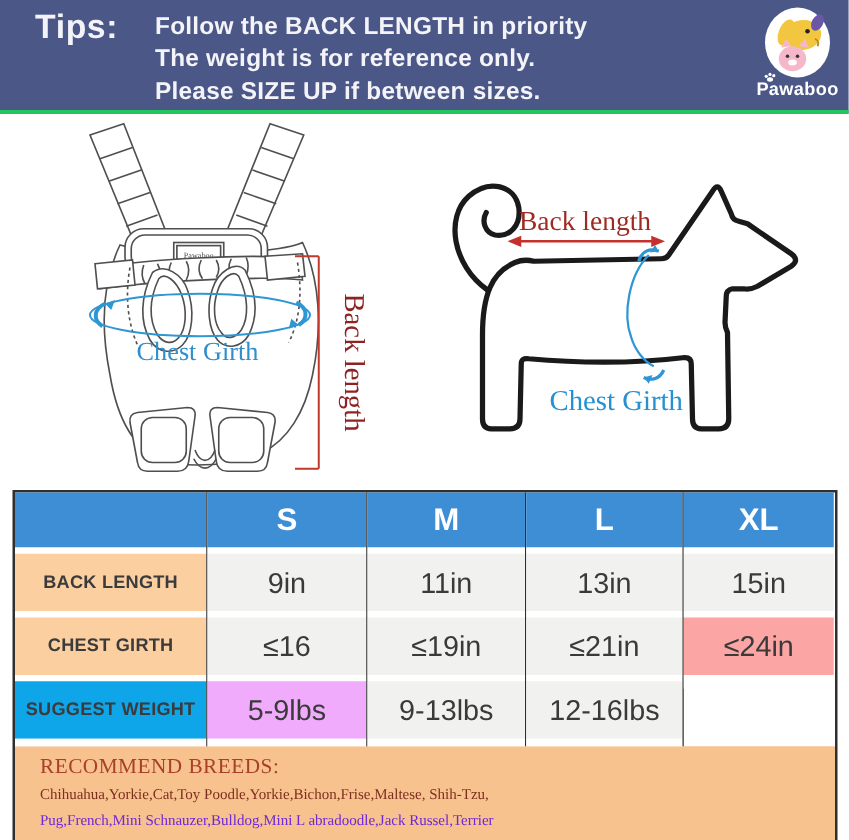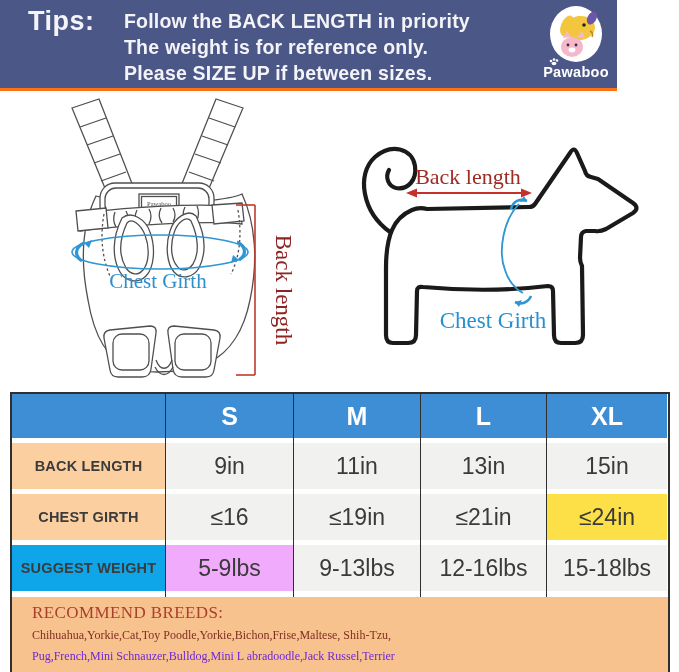--- a/index.html
+++ b/index.html
@@ -2,22 +2,22 @@
 <html><head>
 <meta charset="utf-8">
 <style>
   html,body{margin:0;padding:0;}
   body{
     width:679px;height:672px;position:relative;background:#ffffff;
     font-family:"Liberation Sans",sans-serif;overflow:hidden;
   }
   
   .banner{
-    position:absolute;left:0;top:0;width:617px;height:88px;
-    background:#4b5787;border-bottom:3px solid #f97316;box-sizing:content-box;
+    position:absolute;left:0;top:0;width:679px;height:88px;
+    background:#4b5787;border-bottom:3px solid #22c55e;box-sizing:content-box;
   }
   .tips-label{
     position:absolute;left:28px;top:6px;color:#f4f4f8;
     font-size:27px;font-weight:bold;letter-spacing:.5px;
   }
   .banner-lines{position:absolute;left:88px;top:8px;color:#f4f4f8;margin-left:36px;}
   .banner-line{font-size:19.5px;font-weight:bold;line-height:26px;white-space:nowrap;letter-spacing:.2px;}
   .logo{position:absolute;right:8px;top:4px;width:66px;height:82px;}
   .logo-wordmark{
     position:absolute;left:0;right:0;top:60px;text-align:center;color:#ffffff;
@@ -236,23 +236,22 @@
       <div class="rgap"></div>
       <div class="cell" style="background:#f1f1f0;">12-16lbs</div>
       <div class="bgap"></div>
     </div>
 
     <div class="col col-xl">
       <div class="hcell" style="background:#3e8ed5;">XL</div>
       <div class="rgap"></div>
       <div class="cell" style="background:#f1f1f0;">15in</div>
       <div class="rgap"></div>
-      <div class="cell" style="background:#fde047;text-align:center;">≤24in</div>
-      <div class="rgap"></div>
-      <div class="cell" style="background:#f1f1f0;">15-18lbs</div>
+      <div class="cell" style="background:#fca5a5;text-align:center;">≤24in</div>
+      <div class="rgap"></div>
       <div class="bgap"></div>
     </div>
   </div>
 
   <div class="breeds" style="background:#f8c28e;">
     <div class="breeds-heading" style="color:#a8402b;">RECOMMEND BREEDS:</div>
     <div class="breeds-line" style="color:#7d2f1f;">Chihuahua,Yorkie,Cat,Toy Poodle,Yorkie,Bichon,Frise,Maltese, Shih-Tzu,</div>
     <div class="breeds-line" style="color:#6d28d9;">Pug,French,Mini Schnauzer,Bulldog,Mini L abradoodle,Jack Russel,Terrier</div>
   </div>
 </div>

